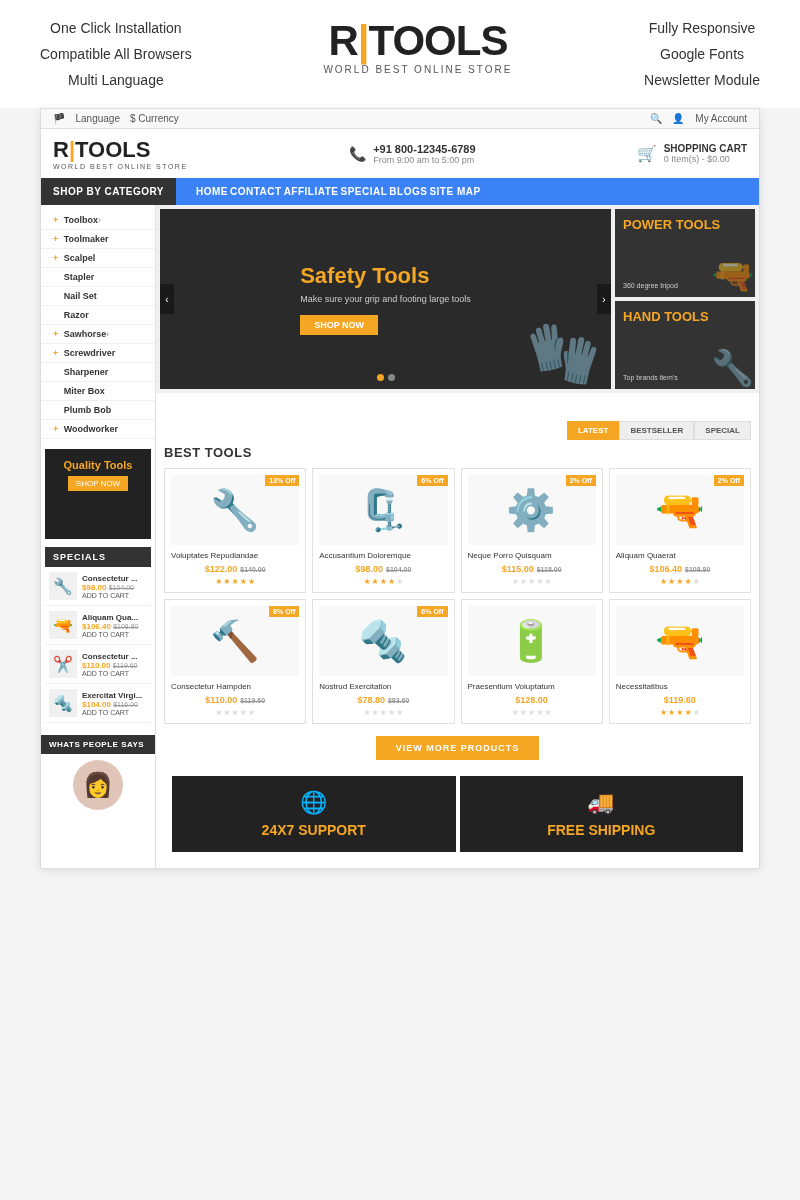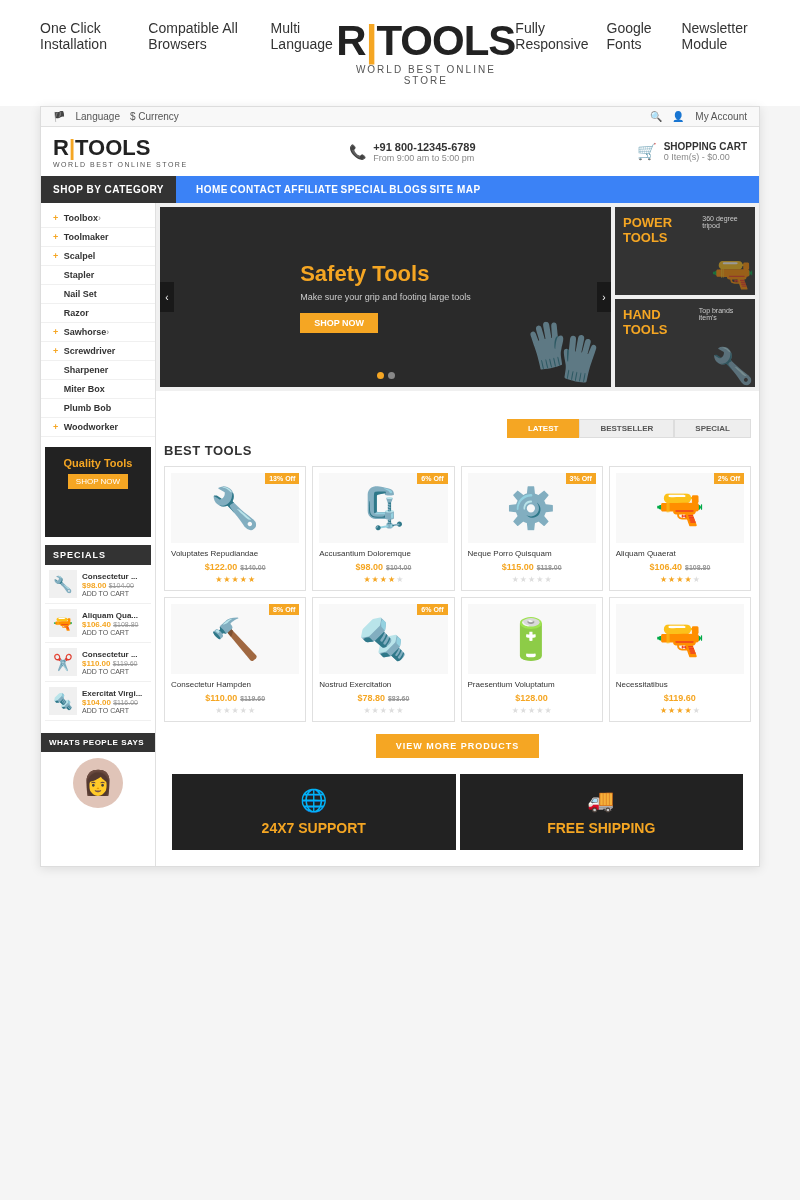--- a/index.html
+++ b/index.html
@@ -8,22 +8,23 @@
     
     .top-features {
       display: flex;
       justify-content: space-between;
       align-items: flex-start;
       padding: 20px 40px;
       background: #fff;
     }
     .features-left, .features-right {
       display: flex;
-      flex-direction: row;
-      gap: 18px;
+      flex-direction: column;
+      gap: 10px;
+      text-align: center;
     }
     .features-left span, .features-right span {
       font-size: 14px;
       color: #333;
       font-weight: 500;
     }
     .logo-center {
       text-align: center;
       flex: 1;
     }
@@ -313,20 +314,21 @@
       display: flex;
       flex-direction: column;
       gap: 4px;
       width: 140px;
       min-width: 140px;
     }
     .hero-side-card {
       background: #333;
       flex: 1;
       display: flex;
+      flex-direction: column;
       align-items: flex-start;
       justify-content: space-between;
       padding: 8px;
       position: relative;
       overflow: hidden;
       min-height: 88px;
     }
     .hero-side-card .card-title {
       color: #f5a623;
       font-size: 13px;
@@ -357,21 +359,21 @@
       font-weight: bold;
       color: #333;
       letter-spacing: 0.5px;
       margin-top: 44px;
     }
     .products-tabs {
       display: flex;
       gap: 0;
     }
     .prod-tab {
-      padding: 4px 20px;
+      padding: 4px 10px;
       font-size: 8px;
       font-weight: bold;
       background: #eee;
       color: #555;
       cursor: pointer;
       border: 1px solid #ddd;
     }
     .prod-tab.active {
       background: #f5a623;
       color: #fff;

